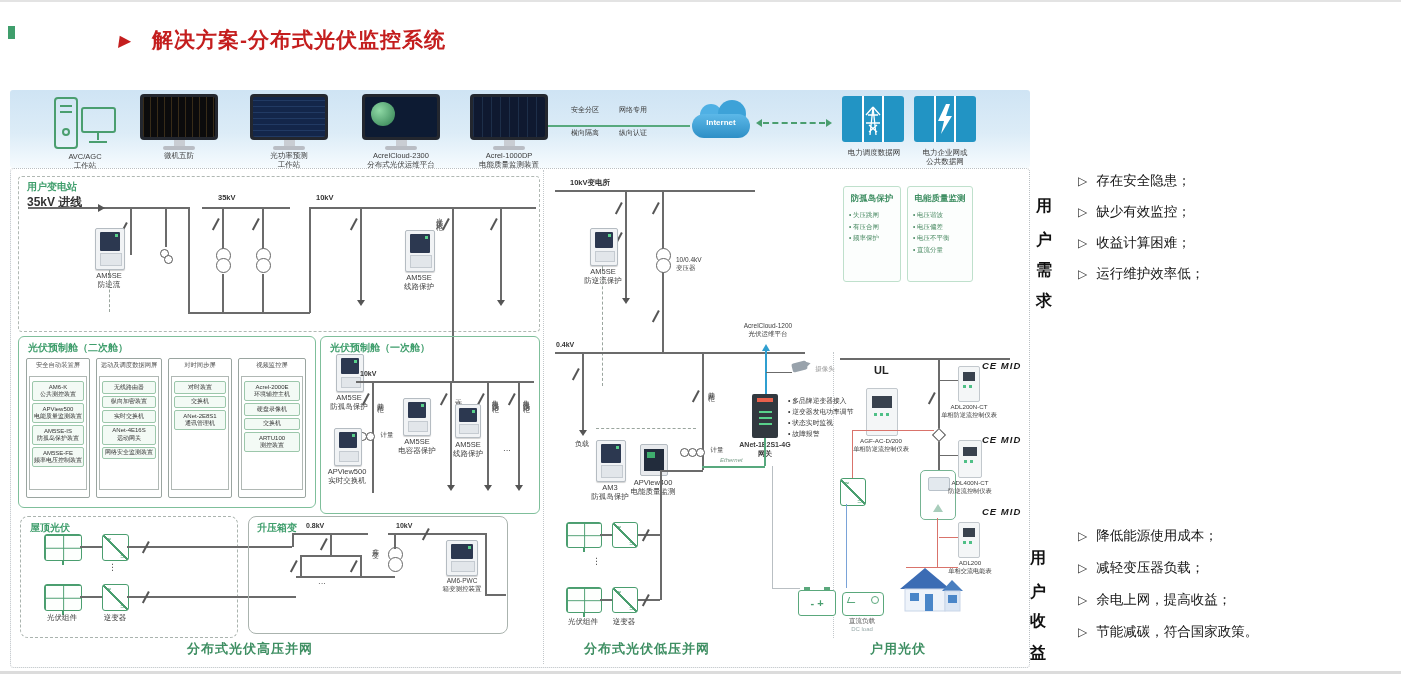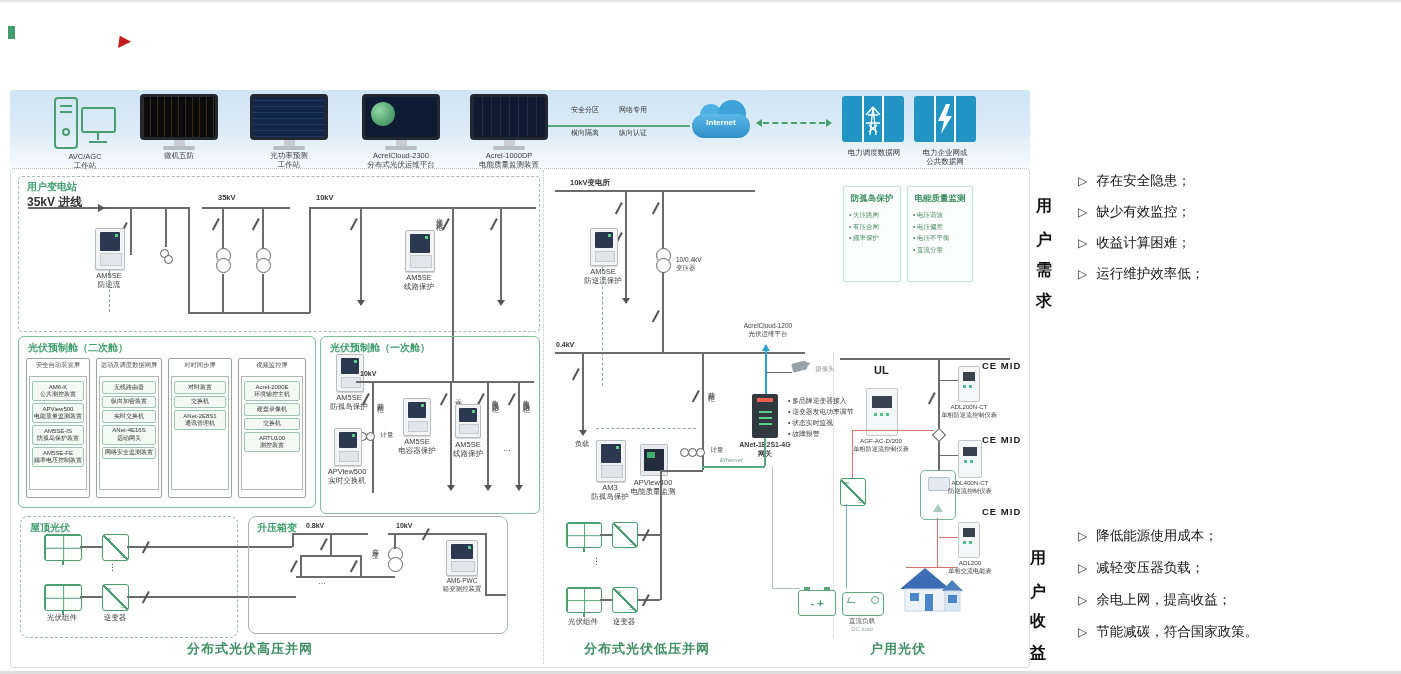--- a/index.html
+++ b/index.html
@@ -79,31 +79,32 @@
   .ci{border:1px solid #9cc7ab;background:#f3faf5;border-radius:2px;font-size:6px;text-align:center;color:#333;padding:1.5px 0;margin:2px 1px;line-height:1.25;white-space:pre-line}
   .gwb{font-size:6.8px;color:#333;line-height:1.55;white-space:nowrap}
   .cam{width:15px;height:9px;background:#98a2ab;border-radius:2px;transform:rotate(-14deg)}
   .cam::after{content:"";position:absolute;right:-4px;top:1px;width:0;height:0;border-left:5px solid #98a2ab;border-top:3px solid transparent;border-bottom:3px solid transparent}
   .batt{border:1.5px solid #5aa87c;border-radius:3px;background:#fff;text-align:center;font-size:11px;color:#4a9e6f;font-weight:bold}
   .batt::before{content:"";position:absolute;left:5px;top:-4px;width:6px;height:4px;background:#5aa87c}
   .batt::after{content:"";position:absolute;right:5px;top:-4px;width:6px;height:4px;background:#5aa87c}
   .acu{border:1.5px solid #5aa87c;border-radius:4px;background:#fff}
   .acu::before{content:"";position:absolute;right:4px;top:3px;width:6px;height:6px;border:1px solid #5aa87c;border-radius:50%}
   .acu::after{content:"";position:absolute;left:5px;top:4px;width:7px;height:5px;border-left:1.5px solid #5aa87c;border-bottom:1.5px solid #5aa87c;transform:skewX(-20deg)}
-  .cemid{font-size:9.5px;font-weight:bold;color:#1a1a1a;letter-spacing:1px}
+  .cemid{font-size:9.5px;font-weight:bold;font-style:italic;color:#1a1a1a;letter-spacing:1px}
 </style>
 </head>
 <body>
 
 <div id="stage">
   <div class="a" style="left:0;top:0;width:1401px;height:2px;background:#e3e3e3"></div>
   <div class="a" style="left:0;top:671px;width:1401px;height:3px;background:#dcdcdc"></div>
   <div class="a" style="left:8px;top:26px;width:7px;height:13px;background:#3f9e6c"></div>
 
   <div class="a" style="left:119px;top:31px;font-size:16px;color:#c41e1e;transform:skewX(-8deg)">▶</div>
+  <div class="a" style="left:152px;top:26px;font-size:21px;font-weight:bold;color:#c41e1e;letter-spacing:1px">解决方案-分布式光伏监控系统</div>
 
   <div class="a band" style="left:10px;top:90px;width:1020px;height:78px"></div>
 
   <div class="a" style="left:52px;top:96px;width:66px;height:56px">
     <svg width="66" height="56" viewBox="0 0 66 56">
         <g fill="none" stroke="#4a9e6f" stroke-width="2">
           <rect x="3" y="2" width="22" height="50" rx="3"></rect>
           <line x1="8" y1="10" x2="20" y2="10"></line>
           <line x1="8" y1="16" x2="20" y2="16"></line>
           <circle cx="14" cy="36" r="3"></circle>

